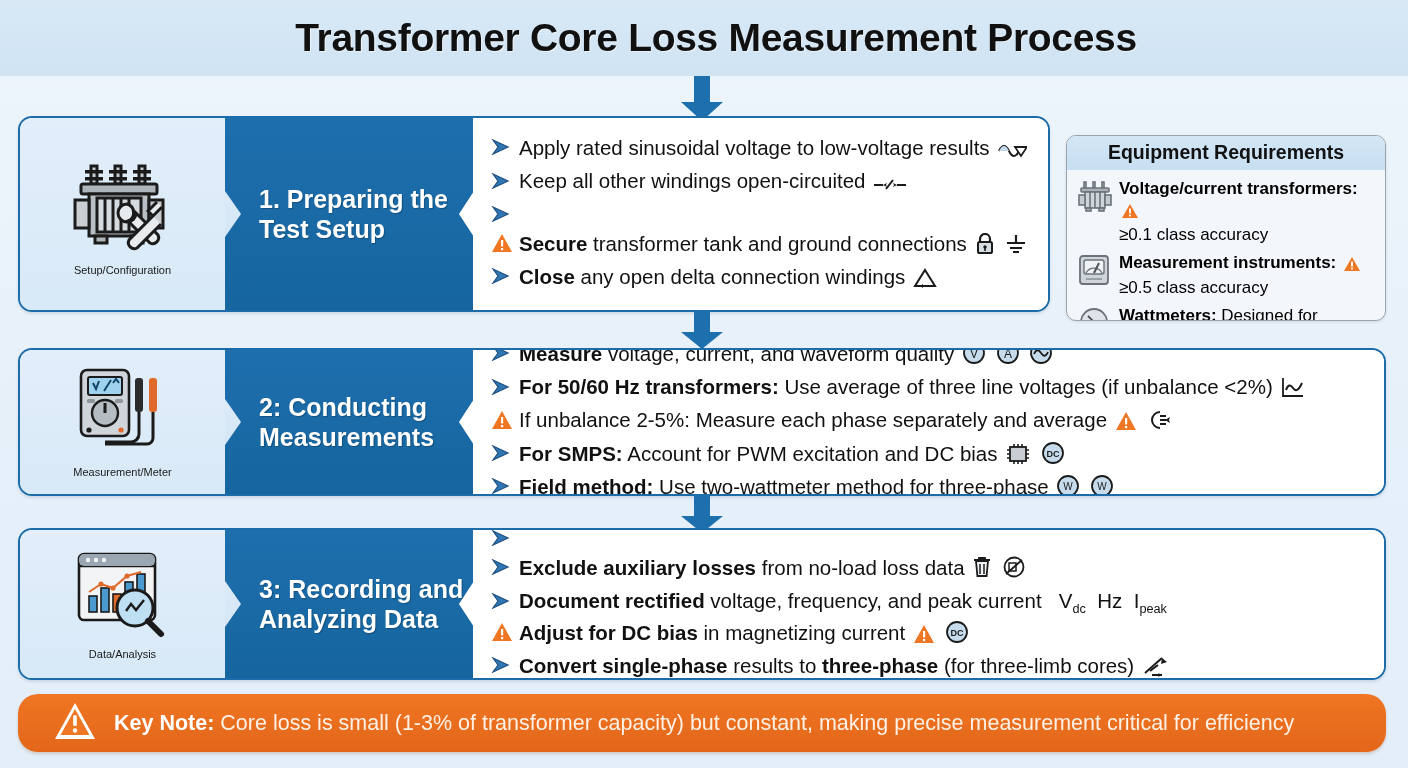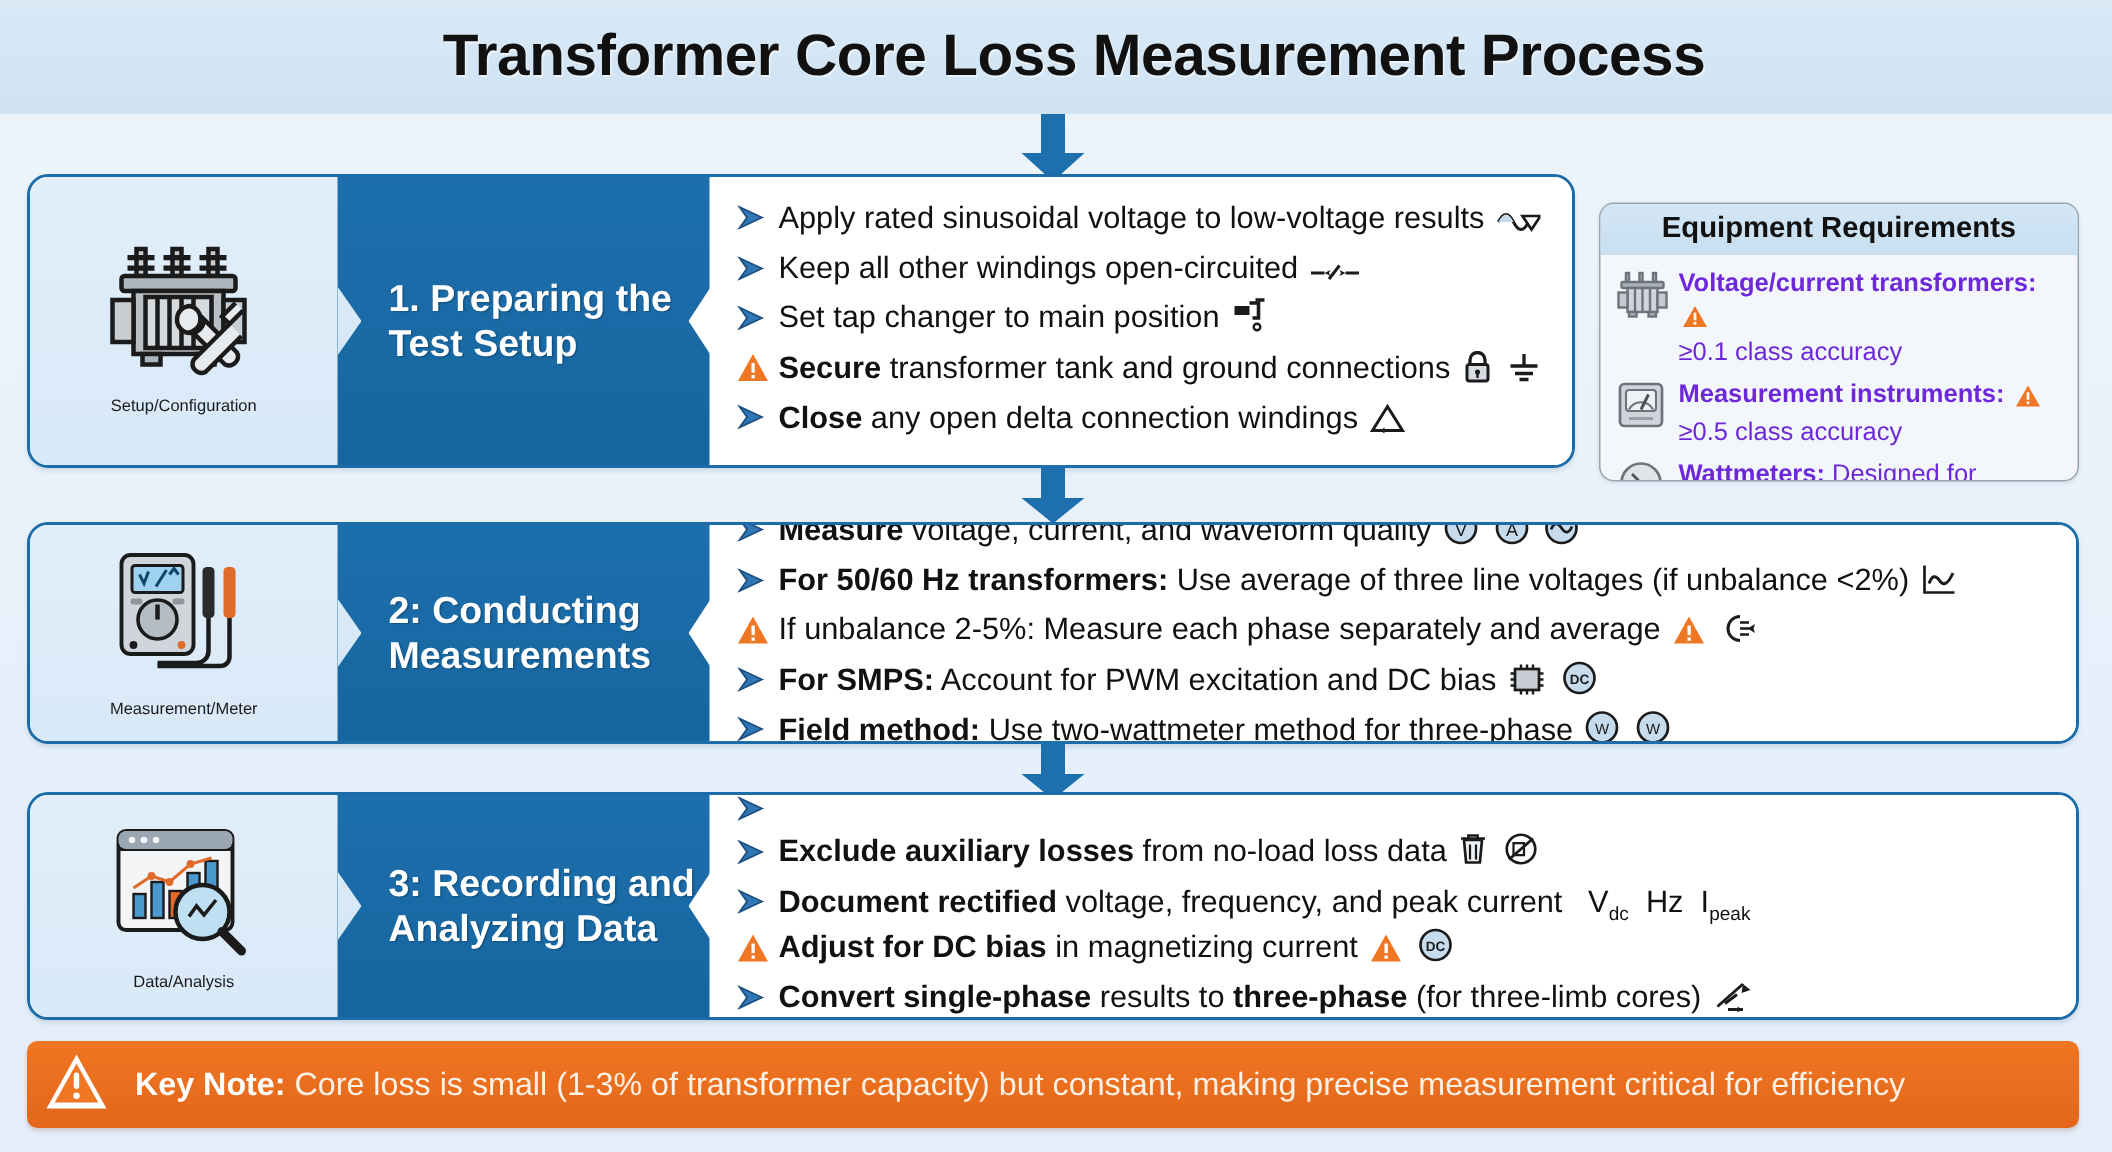--- a/index.html
+++ b/index.html
@@ -96,29 +96,29 @@
     box-shadow:0 1px 3px rgba(30,60,90,.12);
   }
   #equip .eq-head{
     background:linear-gradient(180deg,#d3e6f5,#c7dff1);
     text-align:center;font-weight:bold;font-size:19.5px;color:#111;
     padding:5px 0 6px;
   }
   #equip .eq-body{padding:8px 10px 6px 10px;}
   .eq-row{display:flex;align-items:flex-start;margin-bottom:7px;}
   .eq-row .eq-ic{flex:0 0 42px;width:42px;padding-top:2px;}
-  .eq-row .eq-tx{font-size:17px;line-height:1.24;color:#6d28d9;}
+  .eq-row .eq-tx{font-size:17px;line-height:1.24;color:#000000;}
   .eq-row .eq-tx b{font-weight:bold;}
   
   #note{
     position:absolute;
     background:linear-gradient(180deg,#ef7622 0%,#e3661a 100%);
-    border-radius:7px;
+    border-radius:20px;
     display:flex;align-items:center;
-    padding-left:10px;box-sizing:border-box;
+    padding-left:34px;box-sizing:border-box;
     box-shadow:0 2px 3px rgba(120,60,10,.2);
   }
   #note .ntext{
     color:#fdf1e6;font-size:21.5px;margin-left:16px;
   }
   #note .ntext b{color:#ffffff;font-weight:bold;}
   sub{font-size:.62em;}
 </style>
 </head>
 <body>
@@ -208,30 +208,20 @@
         </span>
       </span>
     </div>
 
     <div class="bullet">
       <span class="mk">
         <svg width="20" height="16" viewBox="0 0 20 16">
             <path d="M2 1 L17 8 L2 15 L7 8 Z" fill="#2f77b5" stroke="#1d4f80" stroke-width="1.2"></path>
           </svg>
       </span>
-      <span class="txt"><span>Set tap changer to main position</span>
-        <span class="ic">
-          <svg width="26" height="24" viewBox="0 0 26 24">
-              <path d="M2 6 h10 v6 h-10z" fill="#1b1b1b"></path>
-              <path d="M12 4 h6 v10 h-4" fill="none" stroke="#1b1b1b" stroke-width="2.4"></path>
-              <path d="M16 2 h6" stroke="#1b1b1b" stroke-width="2.4"></path>
-              <circle cx="17" cy="20" r="2.2" fill="none" stroke="#1b1b1b" stroke-width="1.6"></circle>
-            </svg>
-        </span>
-      </span>
     </div>
 
     <div class="bullet">
       <span class="mk">
         <svg width="22" height="20" viewBox="0 0 22 20">
             <path d="M11 1 L21 19 H1 Z" fill="#ef7622"></path>
             <rect x="10" y="7" width="2.2" height="6.4" fill="#fff"></rect>
             <rect x="10" y="15" width="2.2" height="2.2" fill="#fff"></rect>
           </svg>
       </span>

